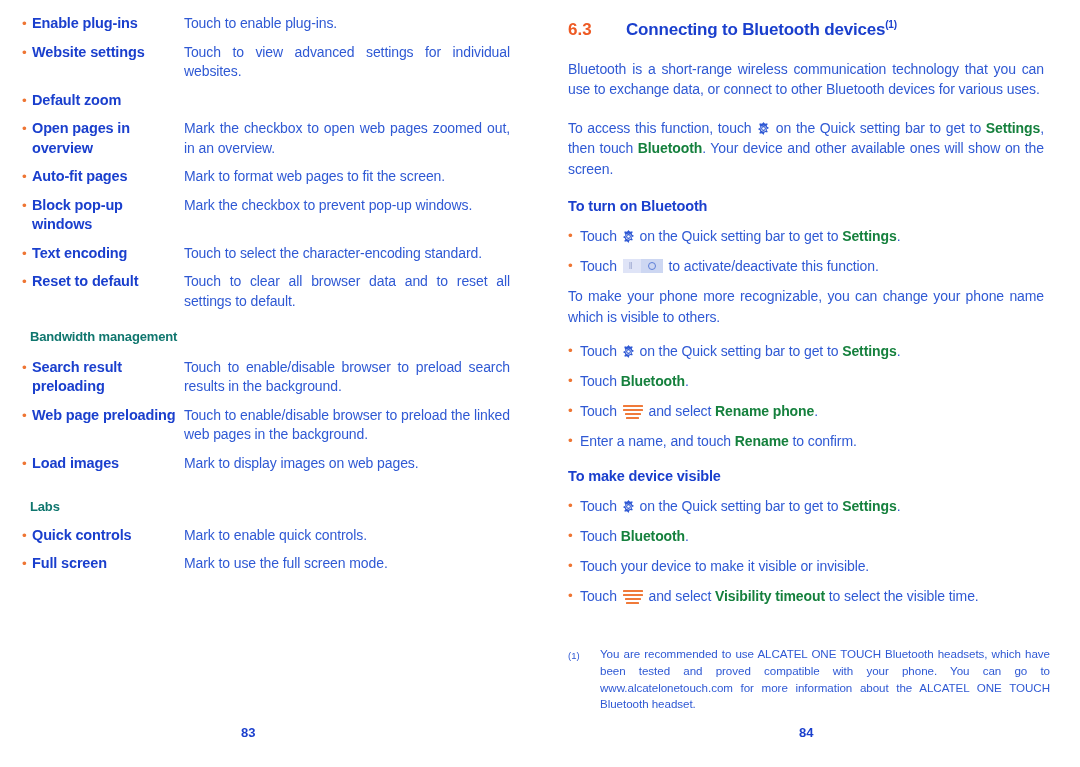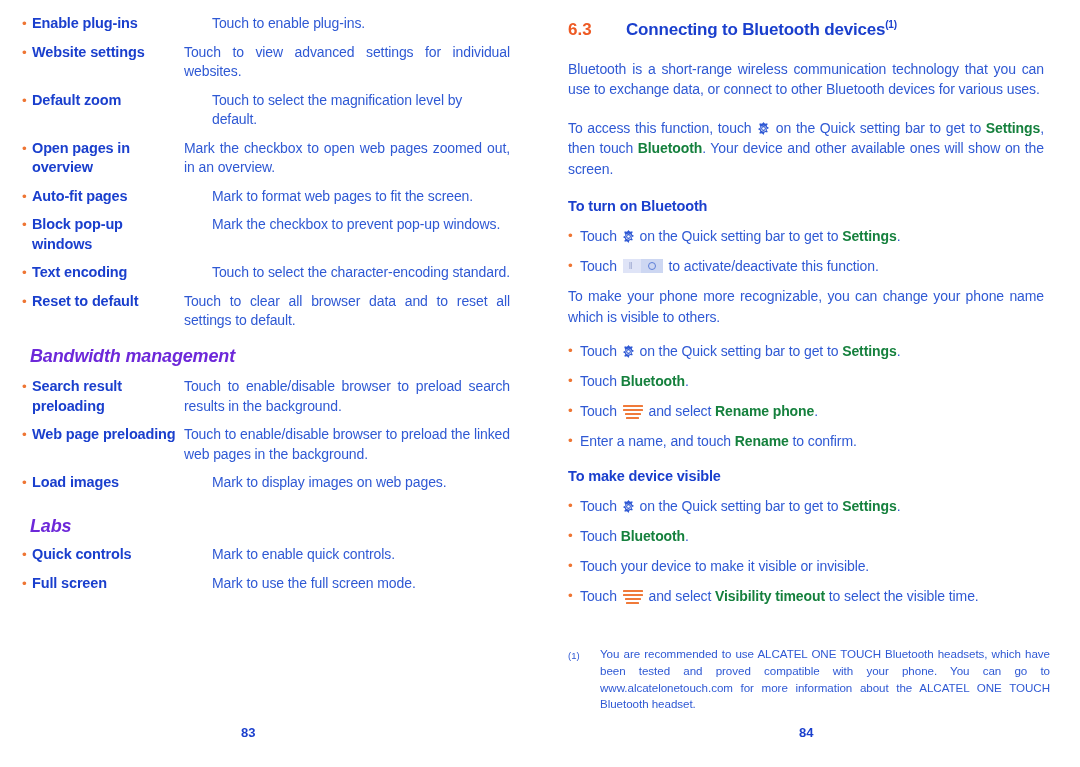--- a/index.html
+++ b/index.html
@@ -51,30 +51,29 @@
   }
   .def-desc {
     flex: 1 1 auto;
     color: #2f59d4;
     font-size: 14px;
     line-height: 19.5px;
     text-align: justify;
     text-justify: inter-word;
     letter-spacing: -0.1px;
   }
-  .def-desc.nojust { text-align: left; margin-left: 28px; }
+  .def-desc.nojust { text-align: left; }
 
   .sub-head {
     font-weight: bold;
-    color: #6d28d9;
-    font-size: 18px;
+    color: #0f766e;
+    font-size: 13px;
     line-height: 19.5px;
     margin: 16px 0 11px 8px;
     letter-spacing: -0.15px;
-    font-style: italic;
   }
   .sub-head.tight { margin: 24px 0 9px 8px; }
 
   
   .chapter-head {
     display: flex;
     align-items: baseline;
     margin: 5px 0 19px 0;
   }
   .chapter-num {
@@ -237,21 +236,20 @@
         <span class="def-desc nojust">Touch to enable plug-ins.</span>
       </div>
       <div class="def-row">
         <span class="def-bullet">•</span>
         <span class="def-term">Website settings</span>
         <span class="def-desc">Touch to view advanced settings for individual websites.</span>
       </div>
       <div class="def-row">
         <span class="def-bullet">•</span>
         <span class="def-term">Default zoom</span>
-        <span class="def-desc nojust">Touch to select the magnification level by default.</span>
       </div>
       <div class="def-row">
         <span class="def-bullet">•</span>
         <span class="def-term">Open pages in overview</span>
         <span class="def-desc">Mark the checkbox to open web pages zoomed out, in an overview.</span>
       </div>
       <div class="def-row">
         <span class="def-bullet">•</span>
         <span class="def-term">Auto-fit pages</span>
         <span class="def-desc nojust">Mark to format web pages to fit the screen.</span>

